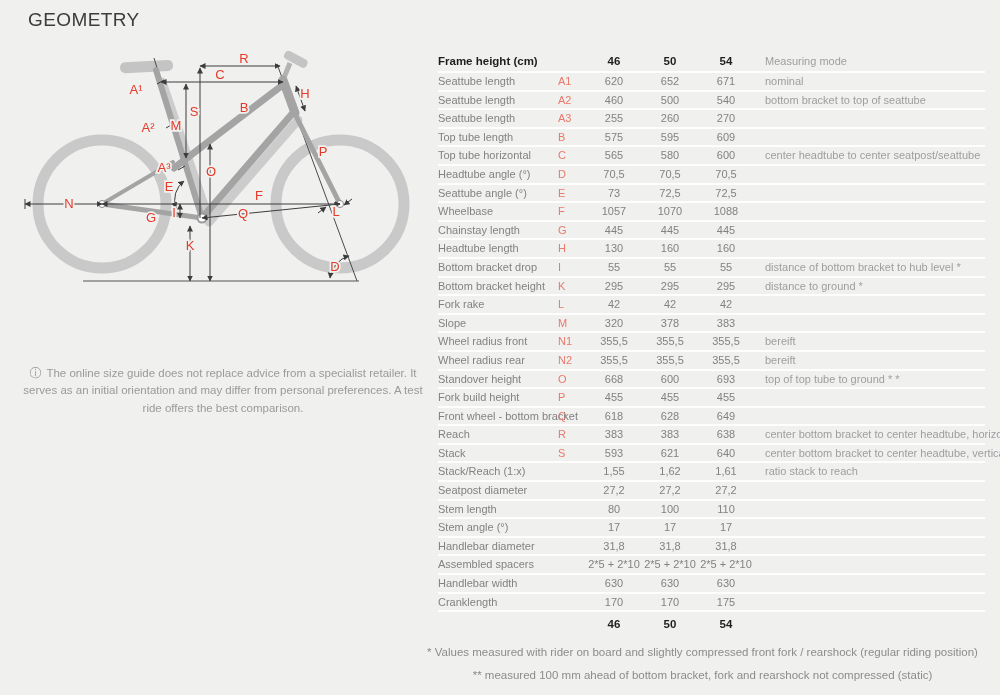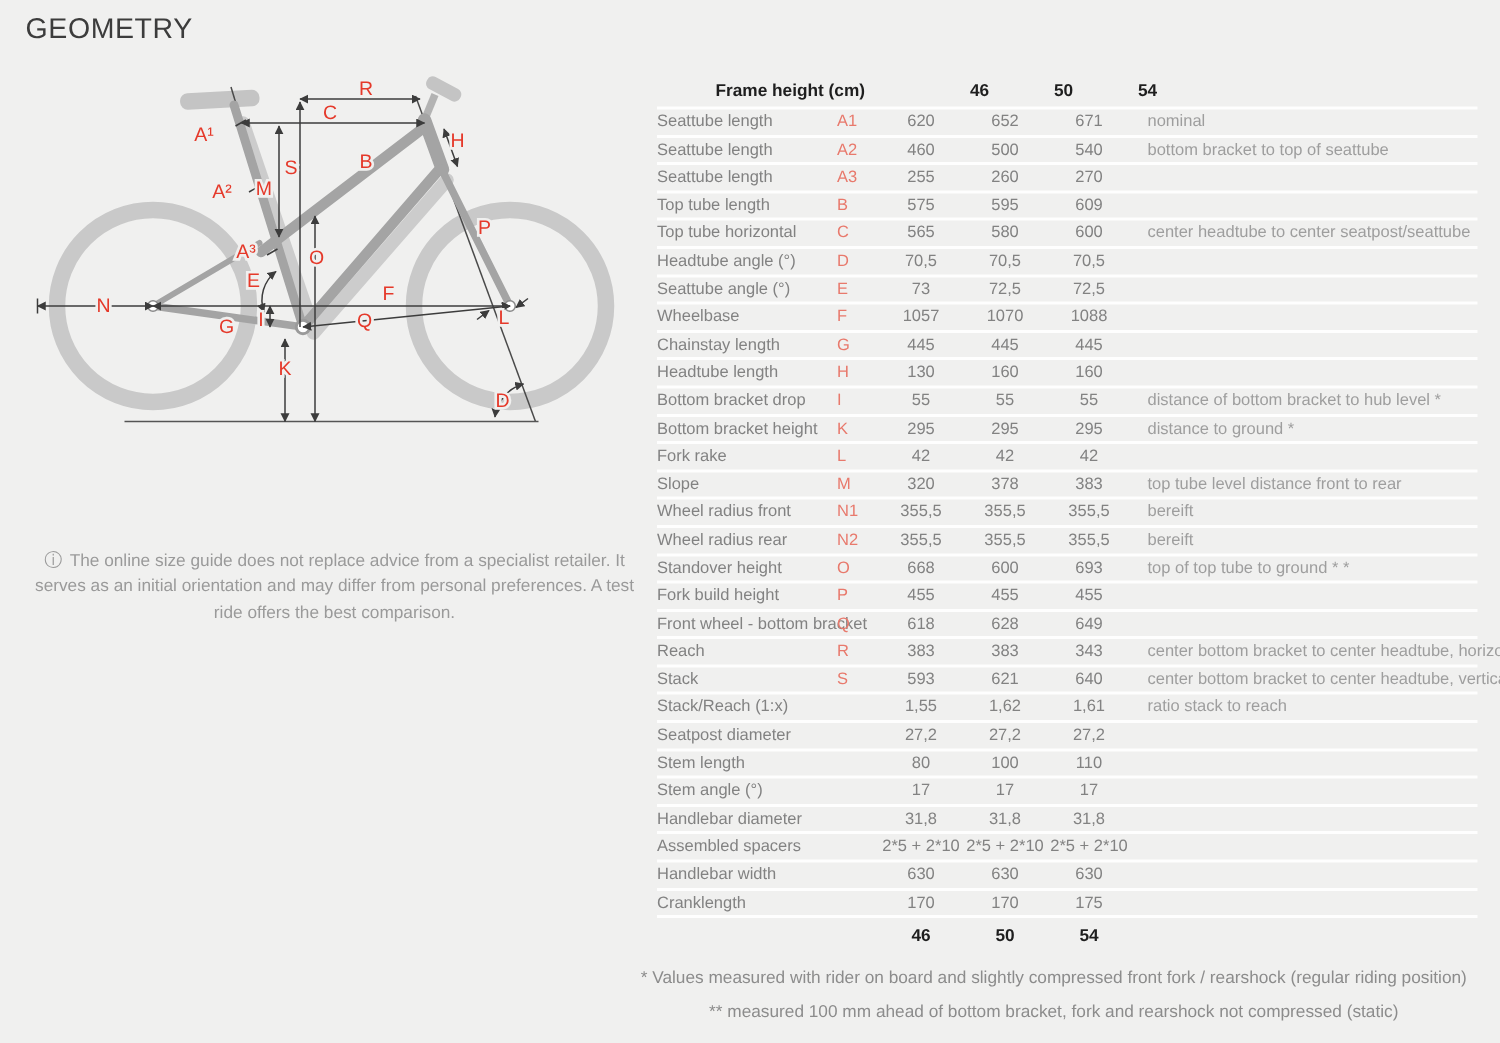--- a/index.html
+++ b/index.html
@@ -3,40 +3,40 @@
 <meta charset="utf-8">
 <style>
   html,body{margin:0;padding:0;}
   body{
     width:1000px;height:695px;position:relative;overflow:hidden;
     background:#f0f0ef;
     font-family:"Liberation Sans","DejaVu Sans",sans-serif;
     -webkit-font-smoothing:antialiased;
   }
   .page-title{
-    position:absolute;left:17px;top:9px;
+    position:absolute;left:28px;top:9px;
     font-size:19px;font-weight:400;color:#3c3c3c;letter-spacing:.4px;
   }
   
   .diagram-wrap{position:absolute;left:8px;top:50px;width:420px;height:245px;}
   .note{
     position:absolute;left:14px;top:352px;width:418px;
     text-align:center;font-size:11.5px;line-height:1.55;color:#9a9a9a;
   }
   .note .info-glyph{font-size:12px;margin-right:2px;}
   svg text{
     font-family:"Liberation Sans","DejaVu Sans",sans-serif;
     font-size:13px;
     paint-order:stroke;stroke:#f0f0ef;stroke-width:3.5px;
     text-anchor:middle;
   }
   
   .geo-table{position:absolute;left:438px;top:52px;width:547px;font-size:11px;color:#828282;}
   .tr{display:flex;border-top:2px solid rgba(255,255,255,.9);height:16.6px;line-height:16.6px;white-space:nowrap;}
-  .thead{display:flex;align-items:center;height:19px;line-height:19px;border-top:none;white-space:nowrap;margin-left:39px;}
+  .thead{display:flex;align-items:center;height:19px;line-height:19px;border-top:none;white-space:nowrap;}
   .td{overflow:visible;}
   .c-label{width:120px;flex:none;}
   .c-code{width:28px;flex:none;color:#e8796c;}
   .c-val{width:56px;flex:none;text-align:center;}
   .c-mode{flex:1;padding-left:11px;color:#9e9e9e;}
   .thead .c-label{font-weight:bold;color:#1e1e1e;font-size:11.5px;}
   .thead .c-val{font-weight:bold;color:#1e1e1e;font-size:11.5px;}
   .thead .c-mode{color:#9e9e9e;}
   .tfoot{display:flex;align-items:center;height:24px;line-height:24px;border-top:2px solid rgba(255,255,255,.9);}
   .tfoot .c-val{font-weight:bold;color:#1e1e1e;font-size:11.5px;}
@@ -150,20 +150,21 @@
 
 <p class="note"><span class="info-glyph">ⓘ</span> <span>The online size guide does not replace advice from a specialist retailer. It serves as an initial orientation and may differ from personal preferences. A test ride offers the best comparison.</span></p>
 
 <div class="geo-table">
   <div class="thead">
     <div class="td c-label">Frame height (cm)</div>
     <div class="td c-code"></div>
     <div class="td c-val">46</div>
     <div class="td c-val">50</div>
     <div class="td c-val">54</div>
+    <div class="td c-mode">Measuring mode</div>
   </div>
 
   <div>
   <div class="tr">
     <div class="td c-label">Seattube length</div>
     <div class="td c-code">A1</div>
     <div class="td c-val v46">620</div>
     <div class="td c-val v50">652</div>
     <div class="td c-val v54">671</div>
     <div class="td c-mode">nominal</div>
@@ -275,21 +276,20 @@
     <div class="td c-val v54">42</div>
     <div class="td c-mode"></div>
   </div>
 
   <div class="tr">
     <div class="td c-label">Slope</div>
     <div class="td c-code">M</div>
     <div class="td c-val v46">320</div>
     <div class="td c-val v50">378</div>
     <div class="td c-val v54">383</div>
-    <div class="td c-mode">top tube level distance front to rear</div>
   </div>
 
   <div class="tr">
     <div class="td c-label">Wheel radius front</div>
     <div class="td c-code">N1</div>
     <div class="td c-val v46">355,5</div>
     <div class="td c-val v50">355,5</div>
     <div class="td c-val v54">355,5</div>
     <div class="td c-mode">bereift</div>
   </div>
@@ -327,21 +327,21 @@
     <div class="td c-val v50">628</div>
     <div class="td c-val v54">649</div>
     <div class="td c-mode"></div>
   </div>
 
   <div class="tr">
     <div class="td c-label">Reach</div>
     <div class="td c-code">R</div>
     <div class="td c-val v46">383</div>
     <div class="td c-val v50">383</div>
-    <div class="td c-val v54">343</div>
+    <div class="td c-val v54">638</div>
     <div class="td c-mode">center bottom bracket to center headtube, horizontal</div>
   </div>
 
   <div class="tr">
     <div class="td c-label">Stack</div>
     <div class="td c-code">S</div>
     <div class="td c-val v46">593</div>
     <div class="td c-val v50">621</div>
     <div class="td c-val v54">640</div>
     <div class="td c-mode">center bottom bracket to center headtube, vertical</div>

